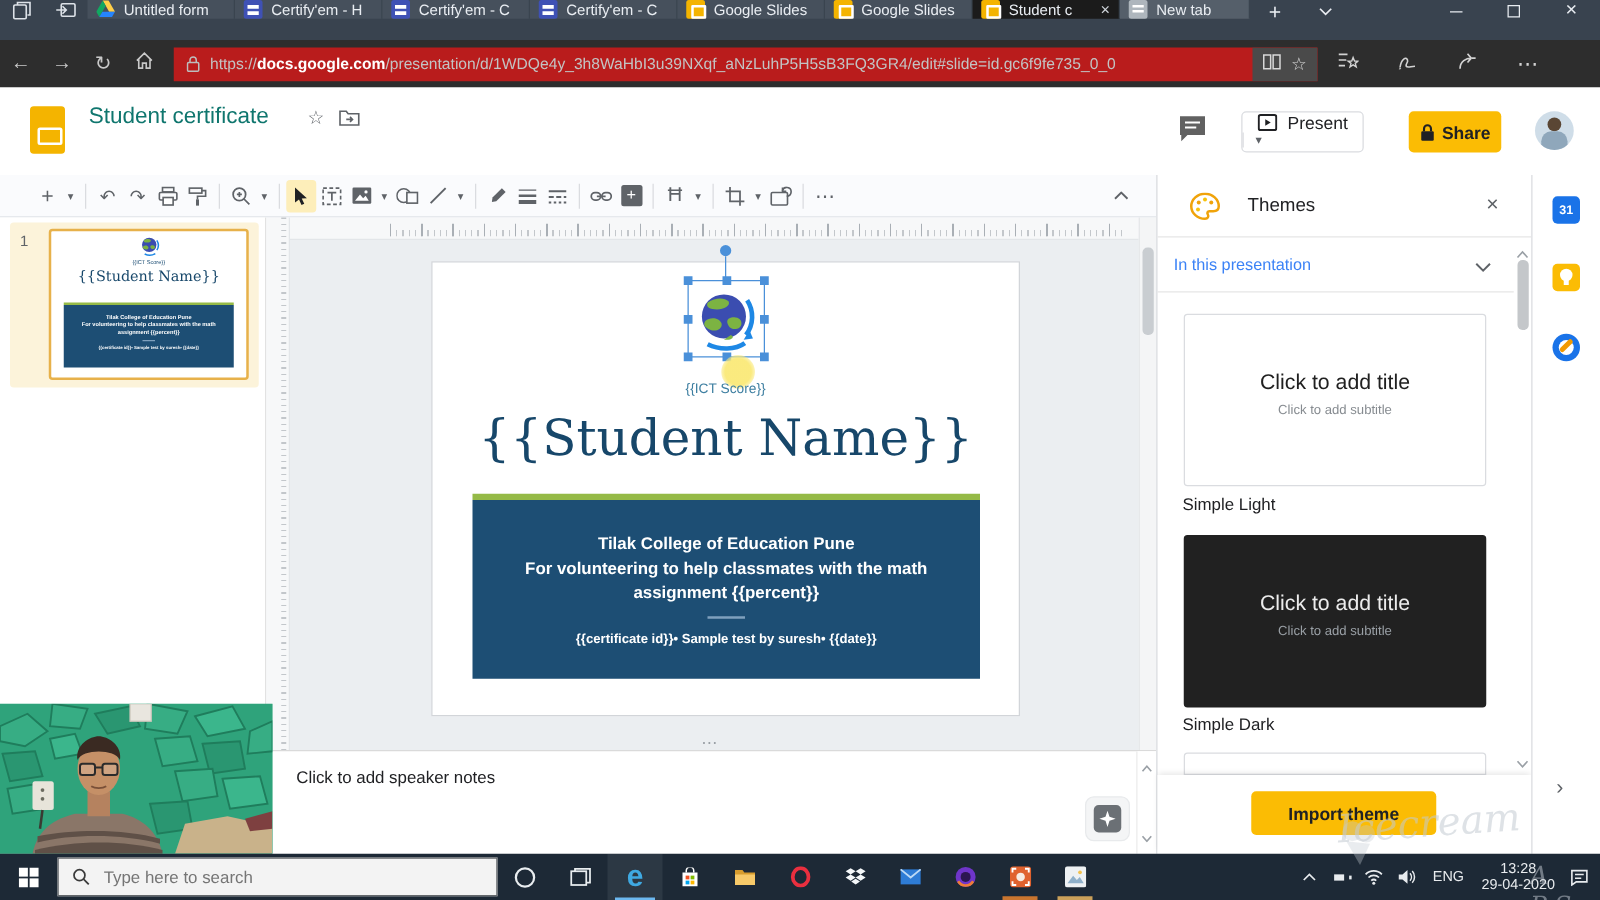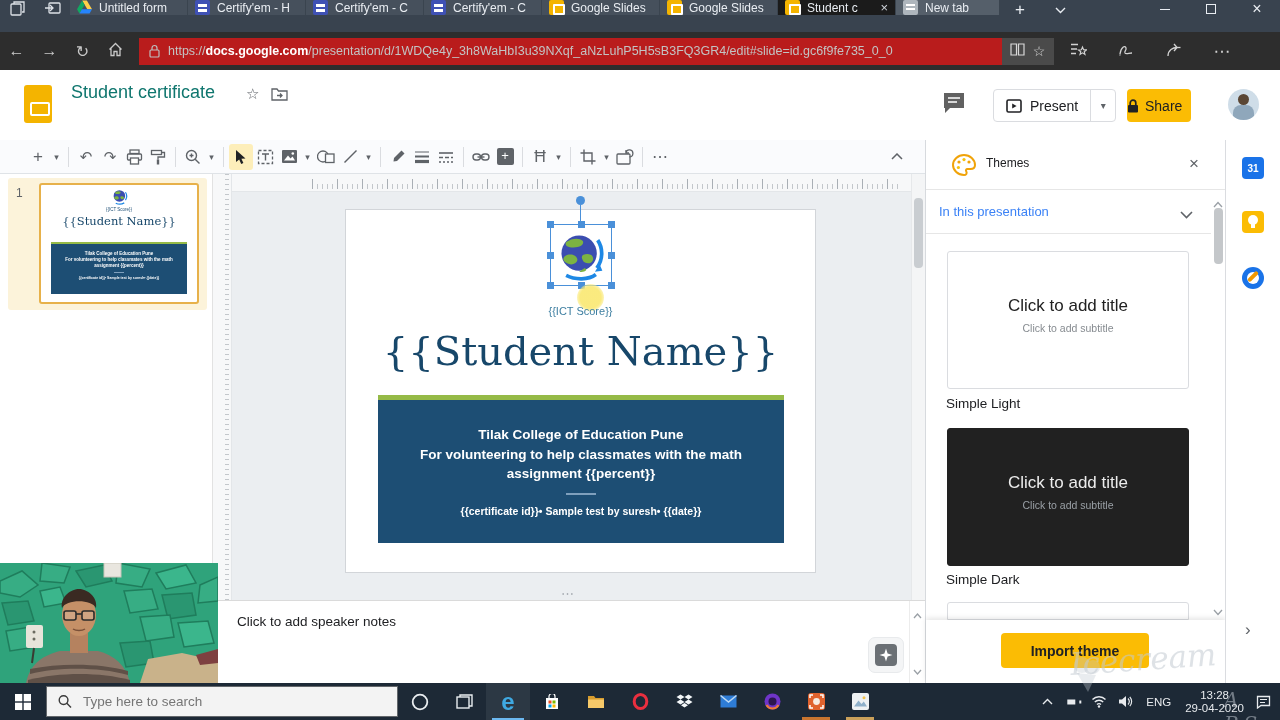--- a/index.html
+++ b/index.html
@@ -45,24 +45,24 @@
   
   .appheader{position:absolute;top:70px;left:0;right:0;height:70px;background:#fff;}
   .slogo{position:absolute;left:24px;top:15px;width:28px;height:38px;background:#f4b400;border-radius:3px;}
   .slogo::after{content:"";position:absolute;left:6px;top:17px;width:16px;height:10px;border:2.5px solid #fff;border-radius:2px;}
   .doc-title{position:absolute;left:71px;top:12px;font-size:18px;color:#0f766e;}
   .title-star{position:absolute;left:246px;top:15px;font-size:15px;color:#5f6368;}
   .title-folder{position:absolute;left:271px;top:17px;}
   .menubar{position:absolute;left:71px;top:41px;display:flex;gap:23px;font-size:13px;color:#202124;align-items:center;}
   .saved{color:#80868b;text-decoration:underline;margin-left:10px;}
   .comment-btn{position:absolute;left:942px;top:22px;}
-  .present-btn{position:absolute;left:993px;top:19px;height:33px;border:1px solid #dadce0;border-radius:4px;display:flex;align-items:stretch;background:#fff;}
+  .present-btn{position:absolute;left:993px;top:19px;height:33px;border:1px solid #dadce0;border-radius:4px;display:flex;align-items:stretch;background:#fff;flex-direction:column;}
   .present-main{display:flex;align-items:center;gap:8px;padding:0 12px;font-size:14px;color:#202124;}
   .present-caret{width:25px;display:flex;align-items:center;justify-content:center;border-left:1px solid #dadce0;color:#5f6368;font-size:10px;}
-  .share-btn{position:absolute;left:1127px;top:19px;width:64px;height:33px;background:#fbbc04;border-radius:4px;display:flex;align-items:center;gap:6px;font-size:14px;font-weight:normal;color:#202124;}
+  .share-btn{position:absolute;left:1127px;top:19px;width:74px;height:33px;background:#fbbc04;border-radius:4px;display:flex;align-items:center;justify-content:center;gap:6px;font-size:14px;font-weight:bold;color:#202124;}
   .avatar{position:absolute;left:1228px;top:19px;width:31px;height:31px;border-radius:50%;background:#cfdde8;overflow:hidden;}
   .avatar::before{content:"";position:absolute;left:10px;top:5px;width:11px;height:11px;border-radius:50%;background:#5a4634;}
   .avatar::after{content:"";position:absolute;left:5px;top:16px;width:21px;height:15px;border-radius:8px 8px 0 0;background:#8fa7bb;}
 
   
   .toolbar{position:absolute;top:140px;left:0;width:925px;height:34px;background:#fafbfd;border-bottom:1px solid #dfe3e7;display:flex;align-items:center;padding-left:26px;color:#5f6368;font-size:14px;}
   .tb{min-width:24px;text-align:center;display:flex;align-items:center;justify-content:center;}
   .tb-caret{min-width:13px;font-size:9px;}
   .tb-sep{width:1px;height:20px;background:#dadce0;margin:0 5px;flex:none;}
   .tb-active{background:#fdeeba;border-radius:3px;height:26px;}
@@ -115,21 +115,21 @@
   .notesbar{position:absolute;top:600px;left:213px;width:712px;height:83px;background:#fff;border-top:1px solid #dadada;}
   .notes-text{position:absolute;left:24px;top:13px;font-size:13.5px;color:#202124;}
   .explore{position:absolute;left:655px;top:36px;width:36px;height:36px;background:#f4f5f6;border-radius:7px;border:1px solid #e8eaec;display:flex;align-items:center;justify-content:center;}
   .explore-core{width:22px;height:22px;background:#6b7075;border-radius:4px;display:flex;align-items:center;justify-content:center;}
   .notes-scroll{position:absolute;right:0;top:0;width:16px;height:100%;border-left:1px solid #ececec;background:#fff;}
   .ns-arrow{position:absolute;left:3px;color:#9aa0a6;}
 
   
   .themes{position:absolute;top:140px;left:925px;width:300px;height:543px;background:#fff;border-left:1px solid #d7dade;}
   .th-head{position:absolute;top:0;left:0;right:0;height:50px;border-bottom:1px solid #e6e6e6;}
-  .th-title{position:absolute;left:60px;top:16px;font-size:12px;color:#202124;}
+  .th-title{position:absolute;left:72px;top:16px;font-size:15px;color:#202124;}
   .th-close{position:absolute;left:263px;top:14px;font-size:17px;color:#5f6368;}
   .th-row{position:absolute;top:50px;left:0;right:14px;height:44px;border-bottom:1px solid #e6e6e6;}
   .th-row-label{position:absolute;left:13px;top:14px;font-size:13px;color:#3b82f6;}
   .th-chevron{position:absolute;right:18px;top:15px;}
   .card{position:absolute;left:21px;width:242px;height:138px;border:1px solid #dadce0;border-radius:3px;text-align:center;background:#fff;}
   .card-title{margin-top:44px;font-size:17px;color:#212121;}
   .card-sub{margin-top:6px;font-size:10.5px;color:#868b90;}
   .card.dark{background:#212121;border-color:#212121;}
   .card.dark .card-title{color:#ececec;}
   .card.dark .card-sub{color:#9aa0a6;}

